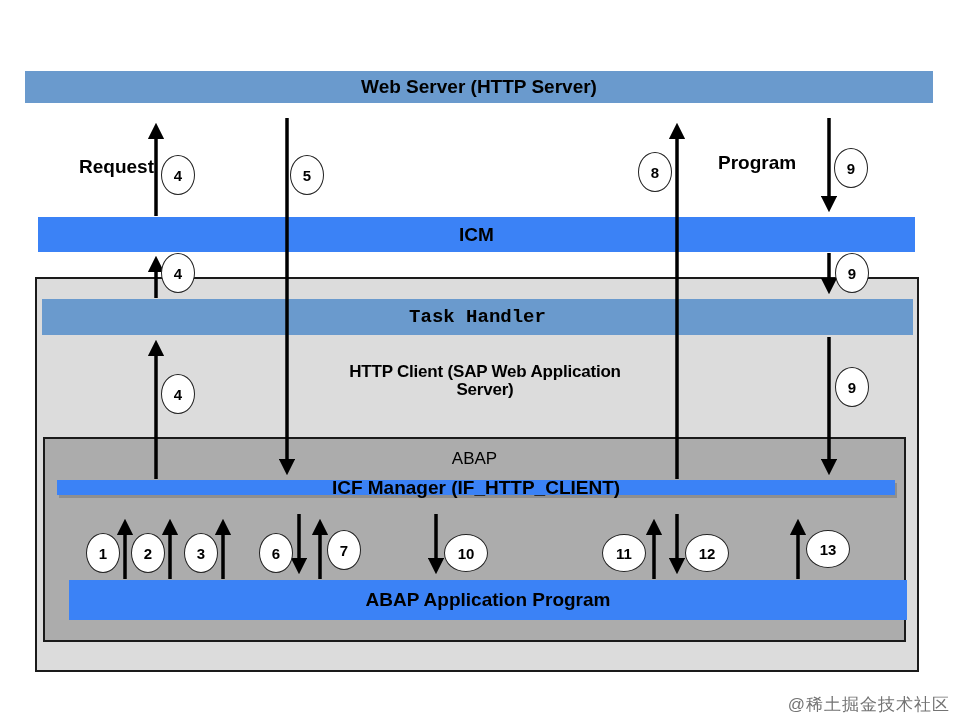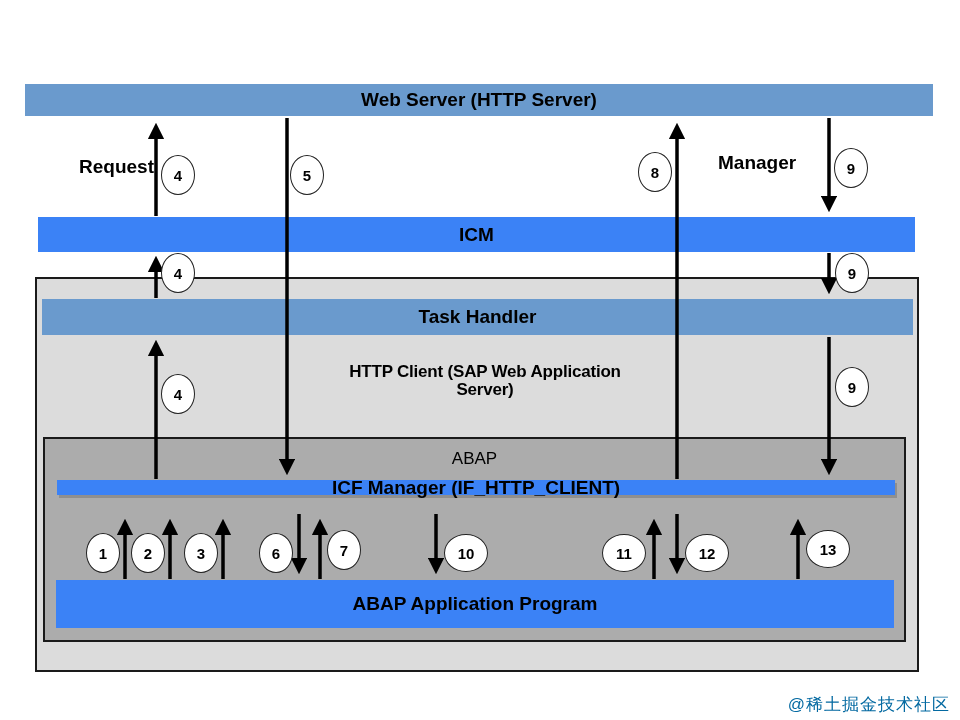--- a/index.html
+++ b/index.html
@@ -8,65 +8,65 @@
     font-family:"Liberation Sans","DejaVu Sans",sans-serif;color:#000;
   }
   .abs{position:absolute;}
   #page-title{left:18px;top:28px;font-size:19px;font-weight:700;letter-spacing:.5px;}
   .bar{
     position:absolute;display:flex;align-items:center;justify-content:center;
     font-weight:700;font-size:19px;color:#000;
   }
   .bar.blue{background:#6A9ACD;}
   .bar.orange{background:#3b82f6;}
-  #web-server-bar{left:25px;top:84px;width:908px;height:32px;}
+  #web-server-bar{left:25px;top:71px;width:908px;height:32px;}
   #icm-bar{left:38px;top:217px;width:877px;height:35px;}
   #outer-box{
     left:35px;top:277px;width:884px;height:395px;background:#DCDCDC;
     border:2px solid #1a1a1a;box-sizing:border-box;
   }
-  #task-handler-bar{left:42px;top:299px;width:871px;height:36px;}
+  #task-handler-bar{left:42px;top:299px;width:871px;height:36px;font-family:Liberation Mono, monospace;}
   #http-client-label{
     left:319px;top:363px;width:332px;text-align:center;
     font-weight:700;font-size:17px;line-height:18px;letter-spacing:-0.2px;
   }
   #abap-box{
     left:43px;top:437px;width:863px;height:205px;background:#ACACAC;
     border:2px solid #1a1a1a;box-sizing:border-box;
   }
   #abap-label{left:43px;top:449px;width:863px;text-align:center;font-weight:400;font-size:17px;}
   #icf-manager-bar{left:57px;top:480px;width:838px;height:15px;box-shadow:2px 3px 0 rgba(90,90,90,.35);}
-  #abap-app-bar{left:56px;top:580px;width:838px;height:48px;}
+  #abap-app-bar{left:69px;top:580px;width:838px;height:40px;}
   .flow-label{position:absolute;font-weight:700;font-size:19px;}
   #request-label{left:66px;top:156px;margin-left:13px;}
   #response-label{left:718px;top:152px;}
   .step{
     position:absolute;width:34px;height:40px;background:#ffffff;
     border:1.6px solid #222;border-radius:50%;
     display:flex;align-items:center;justify-content:center;
     font-weight:700;font-size:15px;box-sizing:border-box;
   }
   .step.wide{width:44px;height:38px;}
   #arrow-layer{left:0;top:0;pointer-events:none;}
   #watermark{
-    right:10px;top:693px;font-size:17px;color:#0369a1;letter-spacing:1px;
+    right:10px;top:693px;font-size:17px;color:#737373;letter-spacing:1px;
   }
 </style>
 </head>
 <body>
 
 <div id="stage">
 
 
   <div id="web-server-bar" class="bar blue">
     <span>Web Server (HTTP Server)</span>
   </div>
 
   <div id="request-label" class="flow-label">Request</div>
-  <div id="response-label" class="flow-label">Manager</div>
+  <div id="response-label" class="flow-label">Program</div>
 
   <div id="icm-bar" class="bar orange">
     <span>ICM</span>
   </div>
 
   <div id="outer-box" class="abs"></div>
 
   <div id="task-handler-bar" class="bar blue">
     <span>Task Handler</span>
   </div>

